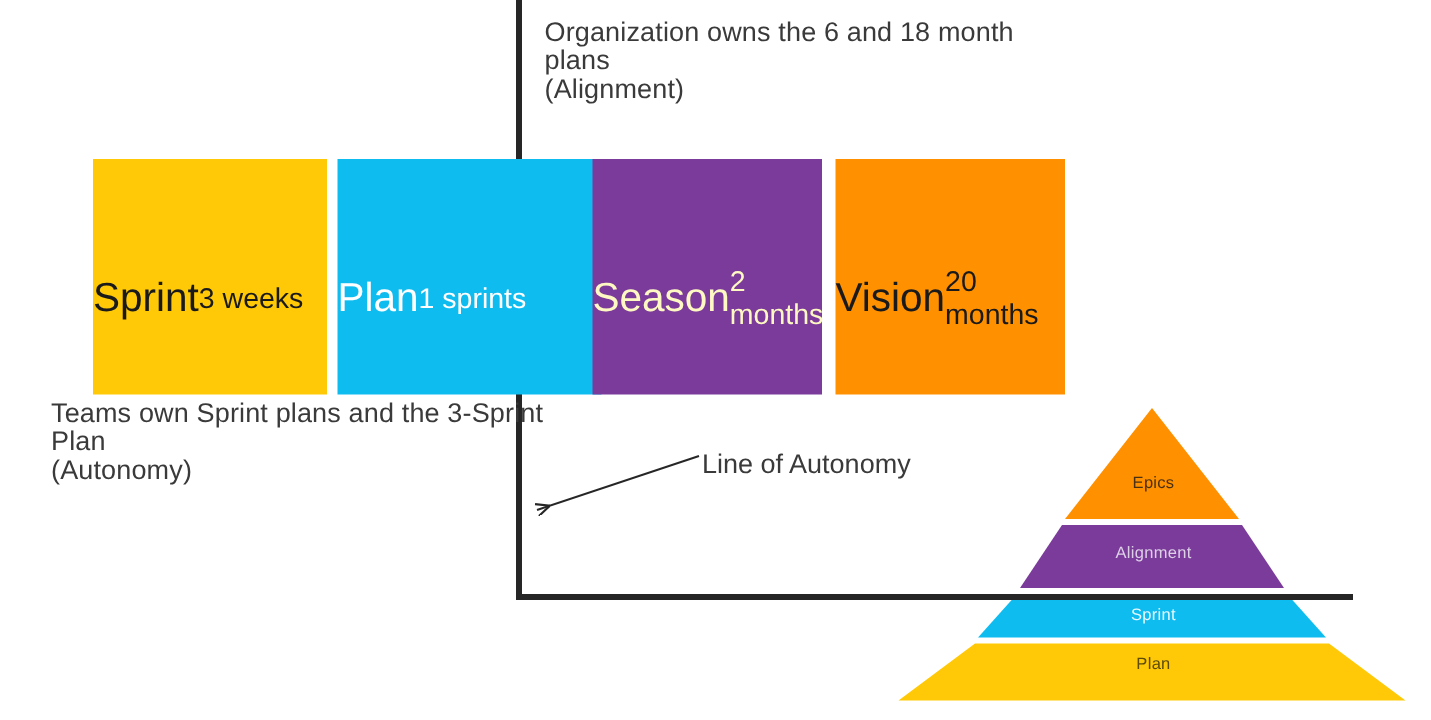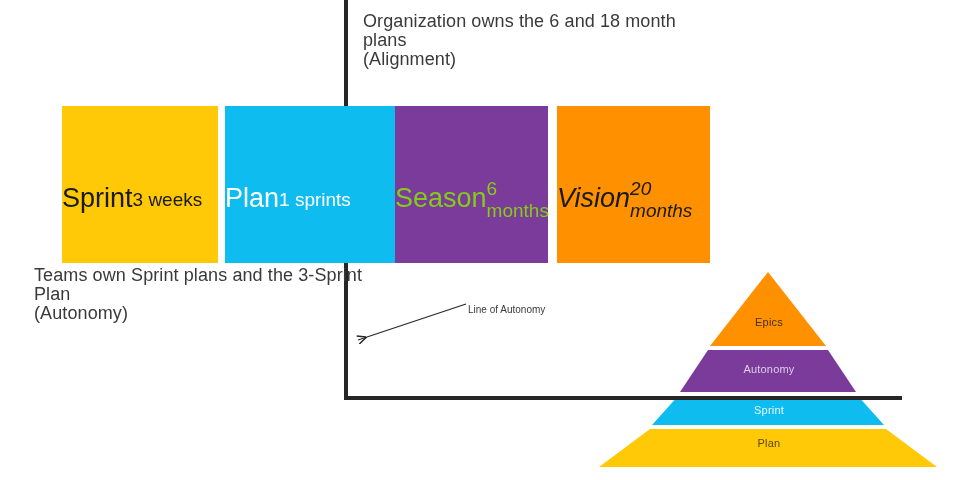--- a/index.html
+++ b/index.html
@@ -68,29 +68,29 @@
     font-weight: 400;
   }
   .cadence-sub {
     font-size: 19px;
     line-height: 22px;
     margin-top: 31px;
     font-weight: 400;
   }
   #box-sprint { left: 22px;  background: #FFC907; color: #1a1a1a; }
   #box-plan   { left: 185px; background: #0FBCF0; color: #ffffff; width: 176px; }
-  #box-season { left: 355px; background: #7A3B9B; color: #84cc16; width: 153px; }
-  #box-vision { left: 517px; background: #FF9000; color: #1a1a1a; width: 153px; font-style: italic; }
+  #box-season { left: 355px; background: #7A3B9B; color: #fef9c3; width: 153px; }
+  #box-vision { left: 517px; background: #FF9000; color: #1a1a1a; width: 153px; }
 
   
   #autonomy-label {
     position: absolute;
     left: 468px;
     top: 300px;
-    font-size: 10px;
+    font-size: 18px;
     line-height: 19px;
     color: #3a3a3a;
     white-space: nowrap;
   }
   #autonomy-arrow {
     position: absolute;
     left: 348px;
     top: 296px;
     width: 124px;
     height: 52px;
@@ -134,21 +134,21 @@
     <div class="cadence-sub">3 weeks</div>
   </div>
 
   <div class="cadence-box" id="box-plan">
     <div class="cadence-title">Plan</div>
     <div class="cadence-sub">1 sprints</div>
   </div>
 
   <div class="cadence-box" id="box-season">
     <div class="cadence-title">Season</div>
-    <div class="cadence-sub">6 months</div>
+    <div class="cadence-sub">2 months</div>
   </div>
 
   <div class="cadence-box" id="box-vision">
     <div class="cadence-title">Vision</div>
     <div class="cadence-sub">20 months</div>
   </div>
 
   <div class="caption" id="caption-autonomy">Teams own Sprint plans and the 3-Sprint Plan
 (Autonomy)</div>
 
@@ -167,20 +167,20 @@
 
       <polygon points="170,2 228,76 112,76" fill="#FF9000"></polygon>
 
       <polygon points="110,80 230,80 258,122 82,122" fill="#7A3B9B"></polygon>
 
       <polygon points="80,126 260,126 286,155 54,155" fill="#0FBCF0"></polygon>
 
       <polygon points="52,159 288,159 339,197 1,197" fill="#FFC907"></polygon>
     </svg>
     <div class="band-label" id="label-epics">Epics</div>
-    <div class="band-label" id="label-features">Autonomy</div>
+    <div class="band-label" id="label-features">Alignment</div>
     <div class="band-label" id="label-stories">Sprint</div>
     <div class="band-label" id="label-tasks">Plan</div>
   </div>
 
   <div class="axis" style="left:344px; top:396px; width:558px; height:4px;"></div>
 
 </div>
 
 </body></html>

